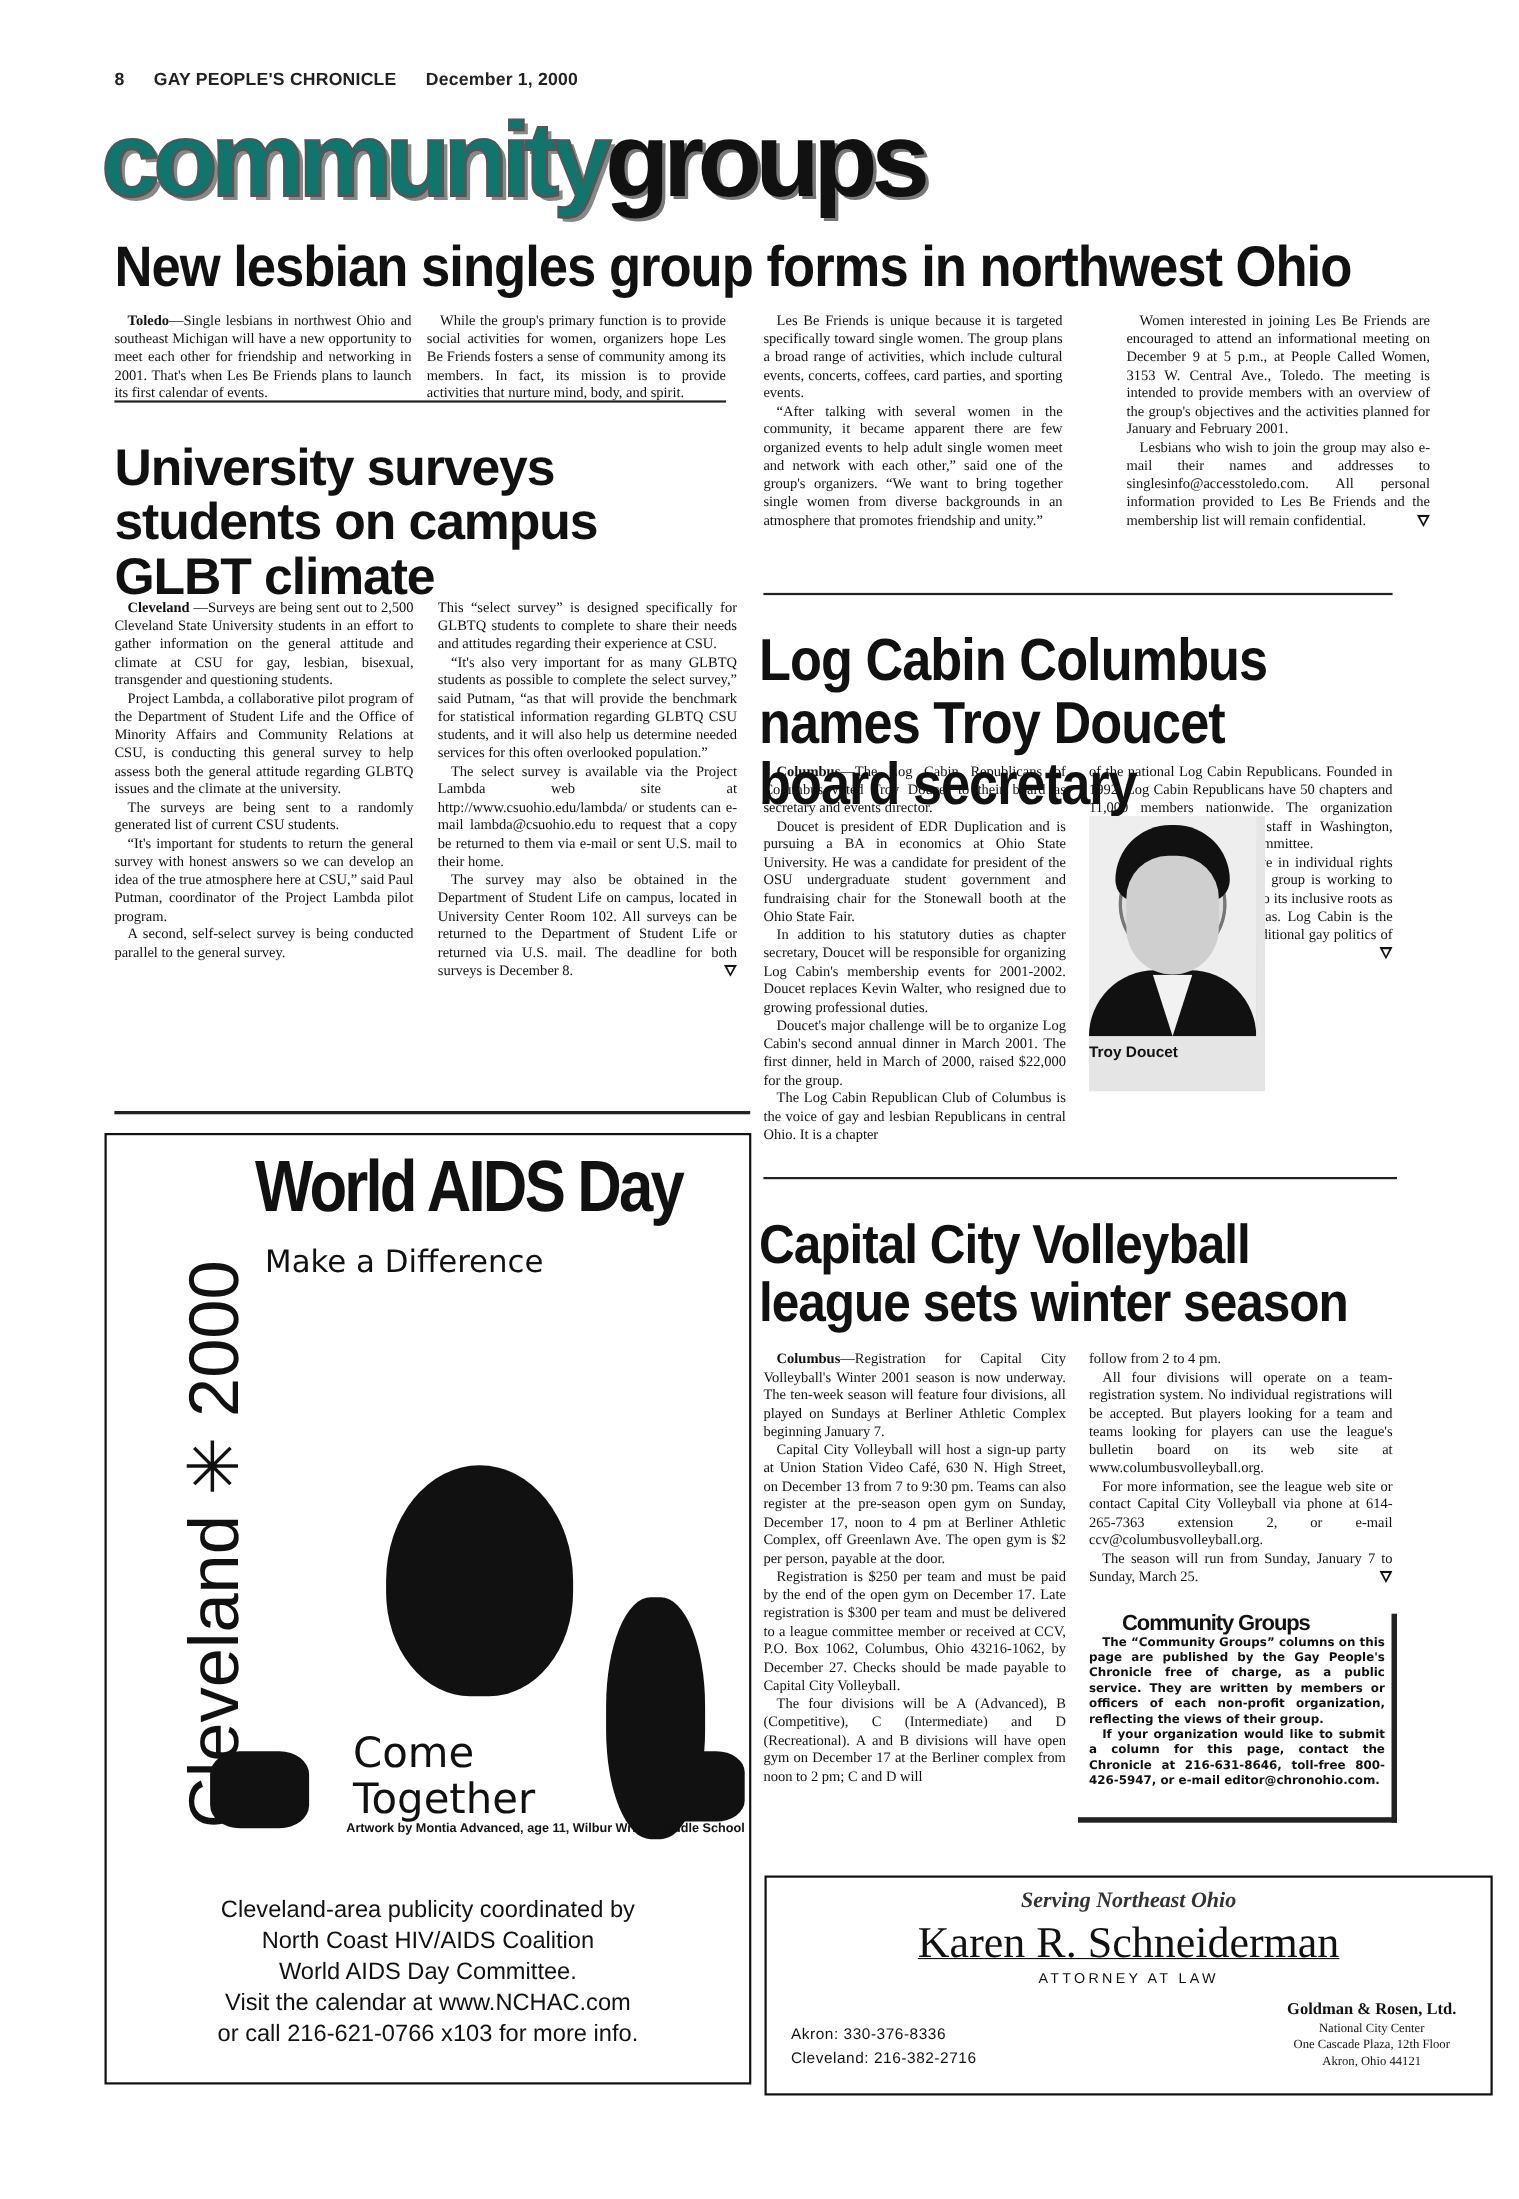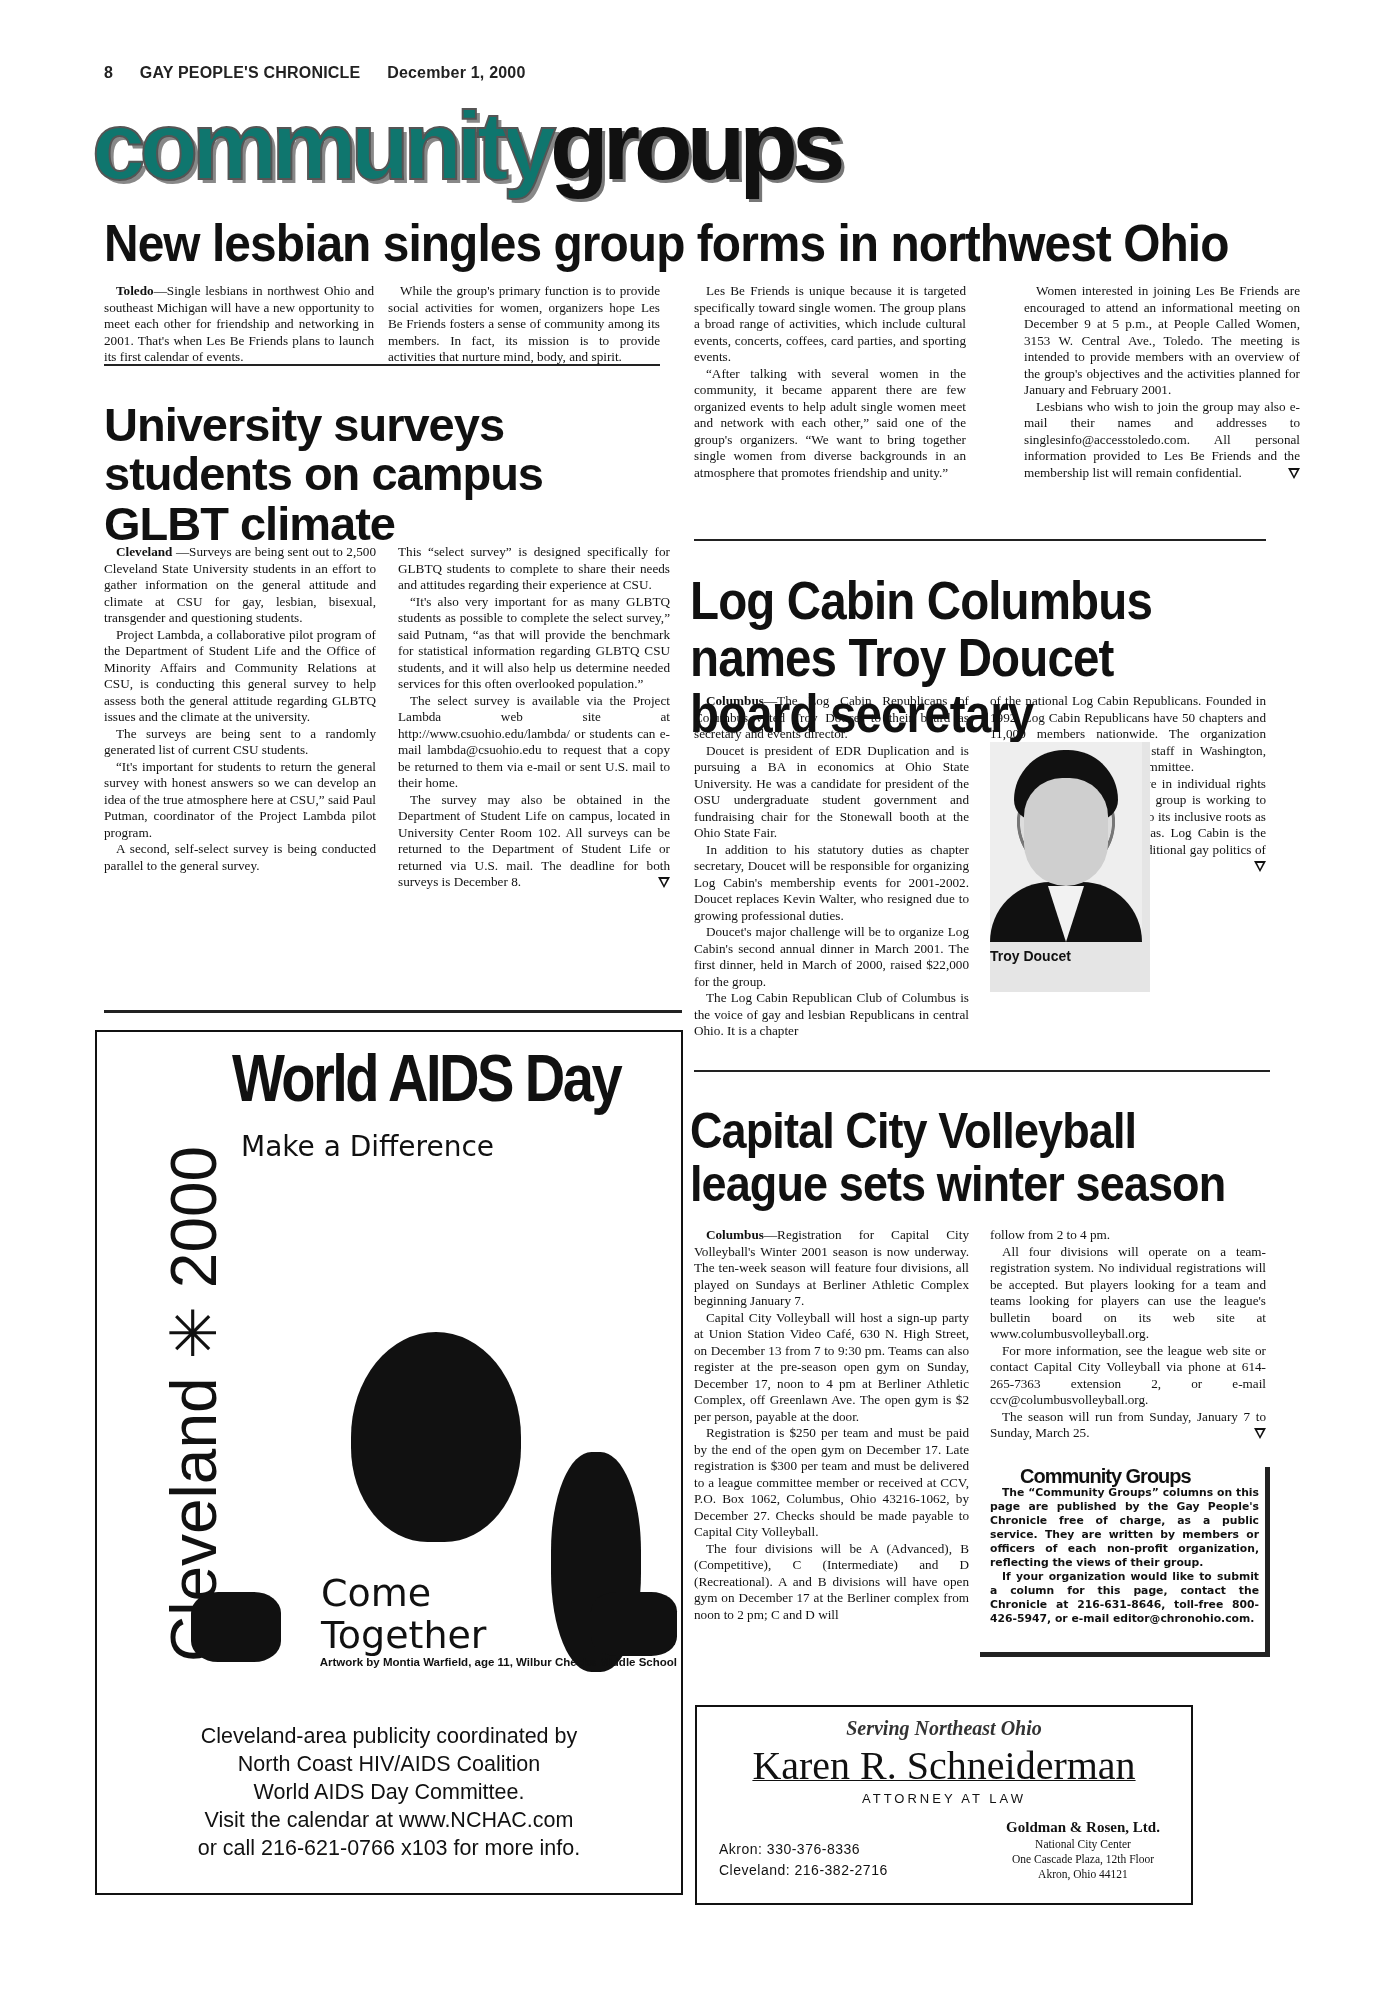--- a/index.html
+++ b/index.html
@@ -32,21 +32,21 @@
   .art { position:absolute; left:74px; top:0; width:510px; height:640px; }
   .art-title { position:absolute; left:0; top:8px; width:510px; font-family:"Liberation Sans", sans-serif; font-weight:900; font-size:66px; text-align:center; letter-spacing:-3px; color:#111; transform:scaleX(0.85); }
   .art-sub { position:absolute; left:70px; top:98px; font-family:"DejaVu Sans", sans-serif; font-size:28px; color:#111; }
   .art-come { position:absolute; left:150px; top:540px; font-family:"DejaVu Sans", sans-serif; font-size:38px; color:#111; line-height:42px; }
   .blob { position:absolute; background:#111; border-radius:50%; }
   .art-credit { position:absolute; right:4px; top:624px; font-family:"Liberation Sans", sans-serif; font-weight:bold; font-size:11.5px; white-space:nowrap; }
   .aids-info { position:absolute; left:0; top:690px; width:584px; text-align:center; font-family:"Liberation Sans", sans-serif; font-size:21.5px; line-height:28px; color:#111; }
   .cgbox { left:980px; top:1467px; width:290px; height:190px; border-right:5px solid #222; border-bottom:5px solid #222; font-family:"DejaVu Sans", sans-serif; font-size:10.8px; line-height:14px; box-sizing:border-box; padding:2px 6px 0 10px; text-align:justify; }
   .cgbox h4 { margin:0 0 3px 30px; font-family:"Liberation Sans", sans-serif; font-weight:900; font-size:20px; letter-spacing:-1px; }
   .cgbox p { margin:0; text-indent:12px; font-weight:bold; }
-  .adbox { left:695px; top:1705px; width:498px; height:200px; border:2px solid #111; box-sizing:border-box; text-align:center; }
+  .adbox { left:695px; top:1705px; width:662px; height:200px; border:2px solid #111; box-sizing:border-box; text-align:center; }
   .ad-serving { margin-top:10px; font-family:"Liberation Serif", serif; font-style:italic; font-weight:bold; font-size:20px; color:#333; }
   .ad-name { margin-top:2px; font-family:"Liberation Serif", serif; font-size:40px; text-decoration:underline; text-decoration-thickness:1px; }
   .ad-title { margin-top:2px; font-family:"Liberation Sans", sans-serif; font-size:13px; letter-spacing:3px; }
   .ad-phones { position:absolute; left:22px; top:132px; text-align:left; font-family:"Liberation Sans", sans-serif; font-size:14px; line-height:21px; letter-spacing:0.5px; }
   .ad-firm { position:absolute; right:18px; top:110px; width:180px; text-align:center; font-size:11.5px; line-height:15px; }
   .ad-firm .fn { font-weight:bold; font-size:15px; line-height:20px; }
 </style>
 </head>
 <body>
 
@@ -166,21 +166,21 @@
     <div class="art-title">World AIDS Day</div>
     <div class="art-sub">Make a Difference</div>
     <div class="blob" style="left:180px;top:300px;width:170px;height:210px;border-radius:50% 50% 45% 45%;"></div>
     <div class="blob" style="left:380px;top:420px;width:90px;height:220px;border-radius:45%;"></div>
     <div class="blob" style="left:20px;top:560px;width:90px;height:70px;border-radius:30%;"></div>
     <div class="blob" style="left:420px;top:560px;width:86px;height:64px;border-radius:30%;"></div>
     <div class="art-come">
       <div>Come</div>
       <div>Together</div>
     </div>
-    <div class="art-credit">Artwork by Montia Warfield, age 11, Wilbur Checks Middle School</div>
+    <div class="art-credit">Artwork by Montia Advanced, age 11, Wilbur Wright Middle School</div>
   </div>
   <div class="aids-info">
     <div>Cleveland-area publicity coordinated by</div>
     <div>North Coast HIV/AIDS Coalition</div>
     <div>World AIDS Day Committee.</div>
     <div>Visit the calendar at www.NCHAC.com</div>
     <div>or call 216-621-0766 x103 for more info.</div>
   </div>
 </div>
 

